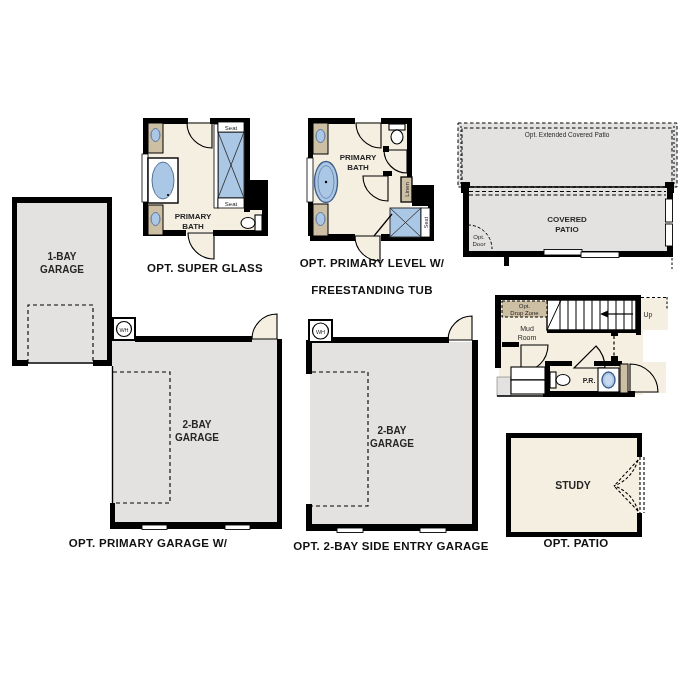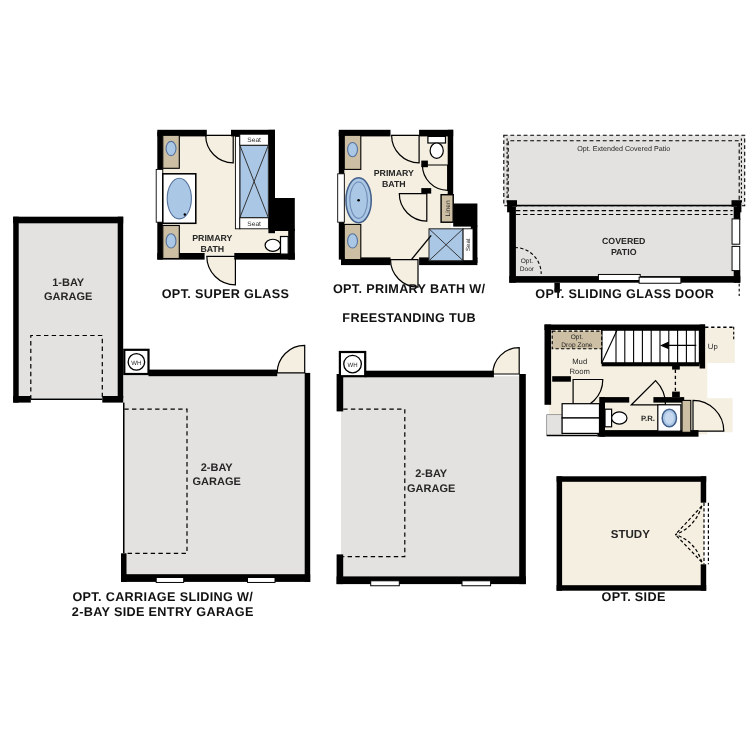--- a/index.html
+++ b/index.html
@@ -124,21 +124,21 @@
       <ellipse cx="326" cy="182" rx="8" ry="16.5" fill="none" stroke="#6f8cb3" stroke-width="1"></ellipse>
       <circle cx="326" cy="182" r="1.2" fill="#000"></circle>
     </g>
     <g fill="#fff" stroke="#000" stroke-width="1.1">
       <rect x="389" y="124" width="16" height="6"></rect>
       <ellipse cx="397" cy="137" rx="6" ry="7"></ellipse>
     </g>
     <text class="lbl-bath" x="358" y="160" font-size="8" text-anchor="middle">PRIMARY</text>
     <text class="lbl-bath" x="358" y="170" font-size="8" text-anchor="middle">BATH</text>
   </svg>
-  <div class="caption" style="left:372px;top:257px">OPT. PRIMARY BATH W/</div>
+  <div class="caption" style="left:372px;top:257px">OPT. PRIMARY LEVEL W/</div>
   <div class="caption" style="left:372px;top:284px">FREESTANDING TUB</div>
 
   <svg class="plan-svg" style="left:452px;top:118px;width:233px;height:152px" viewBox="452 118 233 152">
     <g>
       <rect x="458" y="123" width="219" height="64" fill="var(--surface)" stroke="#000" stroke-width="1" stroke-dasharray="3.5 2.5"></rect>
       <path d="M 462,186 V 128 H 672 V 186" fill="none" stroke="#000" stroke-width="1" stroke-dasharray="3.5 2.5"></path>
       <line x1="461" y1="126" x2="461" y2="186" stroke="#000" stroke-width="1" stroke-dasharray="2 2"></line>
       <line x1="674" y1="126" x2="674" y2="186" stroke="#000" stroke-width="1" stroke-dasharray="2 2"></line>
       <text class="lbl-small" x="567" y="137" font-size="6.5" text-anchor="middle">Opt. Extended Covered Patio</text>
       <line x1="462" y1="187" x2="673" y2="187" stroke="#000" stroke-width="1.6"></line>
@@ -167,21 +167,20 @@
       <g>
         <path d="M 468,225 A 24 24 0 0 1 492,249" fill="none" stroke="#000" stroke-width="1" stroke-dasharray="3 2"></path>
         <text class="lbl-small" x="479" y="239" font-size="6" text-anchor="middle">Opt.</text>
         <text class="lbl-small" x="479" y="246" font-size="6" text-anchor="middle">Door</text>
       </g>
       <line x1="672" y1="258" x2="672" y2="269" stroke="#000" stroke-width="1" stroke-dasharray="2.5 2"></line>
       <text class="lbl-bath" x="567" y="222" font-size="8" text-anchor="middle">COVERED</text>
       <text class="lbl-bath" x="567" y="232" font-size="8" text-anchor="middle">PATIO</text>
     </g>
   </svg>
-  <div class="caption" style="left:568px;top:262px">OPT. SLIDING GLASS DOOR</div>
 
   <svg class="plan-svg" style="left:493px;top:291px;width:178px;height:110px" viewBox="493 291 178 110">
     <g fill="var(--floor)">
       <rect x="499" y="297" width="144" height="98"></rect>
       <rect x="643" y="298" width="25" height="32"></rect>
       <rect x="628" y="362" width="38" height="31"></rect>
     </g>
     <rect x="497" y="377" width="14" height="19" fill="var(--surface)" stroke="#777" stroke-width="0.6"></rect>
     <g fill="var(--floor)" stroke="#000" stroke-width="1.1">
       <path d="M 521,345 L 548,345 A 27 27 0 0 1 521,372 Z"></path>
@@ -267,22 +266,21 @@
     </g>
     <g fill="#fff" stroke="#000" stroke-width="0.9">
       <rect x="142" y="525" width="25" height="4.5"></rect>
       <rect x="225" y="525" width="25" height="4.5"></rect>
     </g>
     <text class="lbl-room" x="62" y="260" font-size="10" text-anchor="middle">1-BAY</text>
     <text class="lbl-room" x="62" y="273" font-size="10" text-anchor="middle">GARAGE</text>
     <text class="lbl-room" x="197" y="428" font-size="10" text-anchor="middle">2-BAY</text>
     <text class="lbl-room" x="197" y="441" font-size="10" text-anchor="middle">GARAGE</text>
   </svg>
-  <div class="caption" style="left:148px;top:537px">OPT. CARRIAGE SLIDING W/</div>
-  <div class="caption" style="left:148px;top:551px">2-BAY SIDE ENTRY GARAGE</div>
+  <div class="caption" style="left:148px;top:537px">OPT. PRIMARY GARAGE W/</div>
 
   <svg class="plan-svg" style="left:302px;top:310px;width:180px;height:226px" viewBox="302 310 180 226">
     <rect x="310" y="342" width="164" height="184" fill="var(--surface)"></rect>
     <path d="M 472,340 L 448,340 A 24 24 0 0 1 472,316 Z" fill="var(--floor)" stroke="#000" stroke-width="1.1"></path>
     <g fill="var(--wall)">
       <rect x="332" y="337" width="117" height="6"></rect>
       <rect x="472" y="340" width="6" height="191"></rect>
       <rect x="306" y="340" width="6" height="34"></rect>
       <rect x="306" y="504" width="6" height="27"></rect>
       <rect x="306" y="524" width="172" height="7"></rect>
@@ -295,35 +293,36 @@
       <circle cx="320.5" cy="331" r="8" fill="#fff" stroke="#000" stroke-width="1.2"></circle>
       <text class="lbl-small" x="320.5" y="333.5" font-size="5.5" text-anchor="middle">WH</text>
     </g>
     <g fill="#fff" stroke="#000" stroke-width="0.9">
       <rect x="337" y="528" width="26" height="4.5"></rect>
       <rect x="420" y="528" width="26" height="4.5"></rect>
     </g>
     <text class="lbl-room" x="392" y="434" font-size="10" text-anchor="middle">2-BAY</text>
     <text class="lbl-room" x="392" y="447" font-size="10" text-anchor="middle">GARAGE</text>
   </svg>
+  <div class="caption" style="left:391px;top:540px">OPT. 2-BAY SIDE ENTRY GARAGE</div>
 
   <svg class="plan-svg" style="left:502px;top:428px;width:162px;height:112px" viewBox="502 428 162 112">
     <rect x="508" y="435" width="132" height="100" fill="var(--floor)"></rect>
     <g fill="var(--wall)">
       <rect x="506" y="433" width="136" height="5"></rect>
       <rect x="506" y="433" width="5" height="104"></rect>
       <rect x="506" y="532" width="136" height="5"></rect>
       <rect x="637" y="433" width="5" height="24"></rect>
       <rect x="637" y="513" width="5" height="24"></rect>
     </g>
     <g stroke="#000" stroke-width="1.1" stroke-dasharray="3 2" fill="none">
       <line x1="640" y1="457" x2="640" y2="513"></line>
       <line x1="644" y1="457" x2="644" y2="513"></line>
       <line x1="638" y1="460" x2="614" y2="486"></line>
       <line x1="638" y1="511" x2="614" y2="486"></line>
       <path d="M 638,460 Q 632,479 614,486"></path>
       <path d="M 638,511 Q 632,492 614,486"></path>
     </g>
     <text class="lbl-room" x="573" y="489" font-size="10.5" text-anchor="middle">STUDY</text>
   </svg>
-  <div class="caption" style="left:576px;top:537px">OPT. SIDE</div>
+  <div class="caption" style="left:576px;top:537px">OPT. PATIO</div>
 
 </div>
 
 </body></html>

